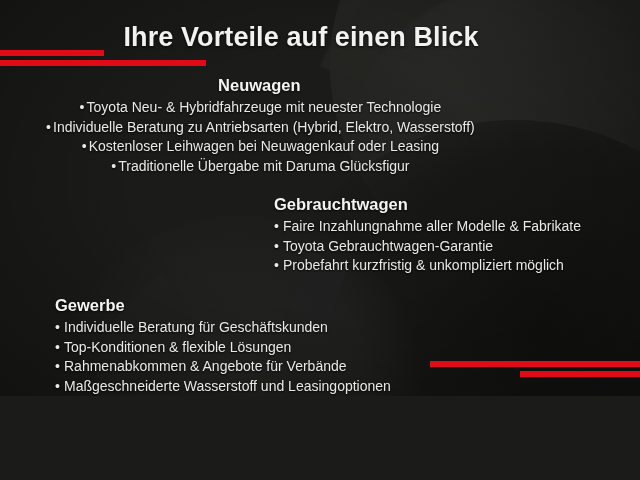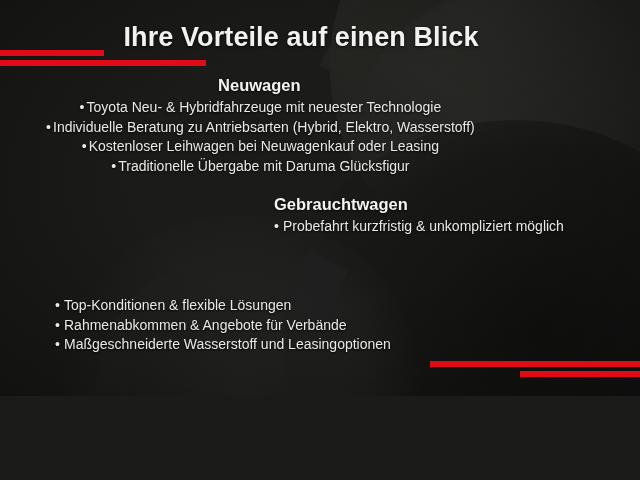--- a/index.html
+++ b/index.html
@@ -183,26 +183,30 @@
       <li><span class="b">•</span><span>Toyota Neu- &amp; Hybridfahrzeuge mit neuester Technologie</span></li>
       <li><span class="b">•</span><span>Individuelle Beratung zu Antriebsarten (Hybrid, Elektro, Wasserstoff)</span></li>
       <li><span class="b">•</span><span>Kostenloser Leihwagen bei Neuwagenkauf oder Leasing</span></li>
       <li><span class="b">•</span><span>Traditionelle Übergabe mit Daruma Glücksfigur</span></li>
     </ul>
   </div>
 
   <div class="block" id="block-gebrauchtwagen">
     <h2>Gebrauchtwagen</h2>
     <ul>
+      <li><span class="b">•</span><span>Faire Inzahlungnahme aller Modelle &amp; Fabrikate</span></li>
+      <li><span class="b">•</span><span>Toyota Gebrauchtwagen-Garantie</span></li>
       <li><span class="b">•</span><span>Probefahrt kurzfristig &amp; unkompliziert möglich</span></li>
     </ul>
   </div>
 
   <div class="block" id="block-gewerbe">
+    <h2>Gewerbe</h2>
     <ul>
+      <li><span class="b">•</span><span>Individuelle Beratung für Geschäftskunden</span></li>
       <li><span class="b">•</span><span>Top-Konditionen &amp; flexible Lösungen</span></li>
       <li><span class="b">•</span><span>Rahmenabkommen &amp; Angebote für Verbände</span></li>
       <li><span class="b">•</span><span>Maßgeschneiderte Wasserstoff und Leasingoptionen</span></li>
     </ul>
   </div>
 
   <div class="footer">
     <div class="footer-top-edge"></div>
   </div>
 

